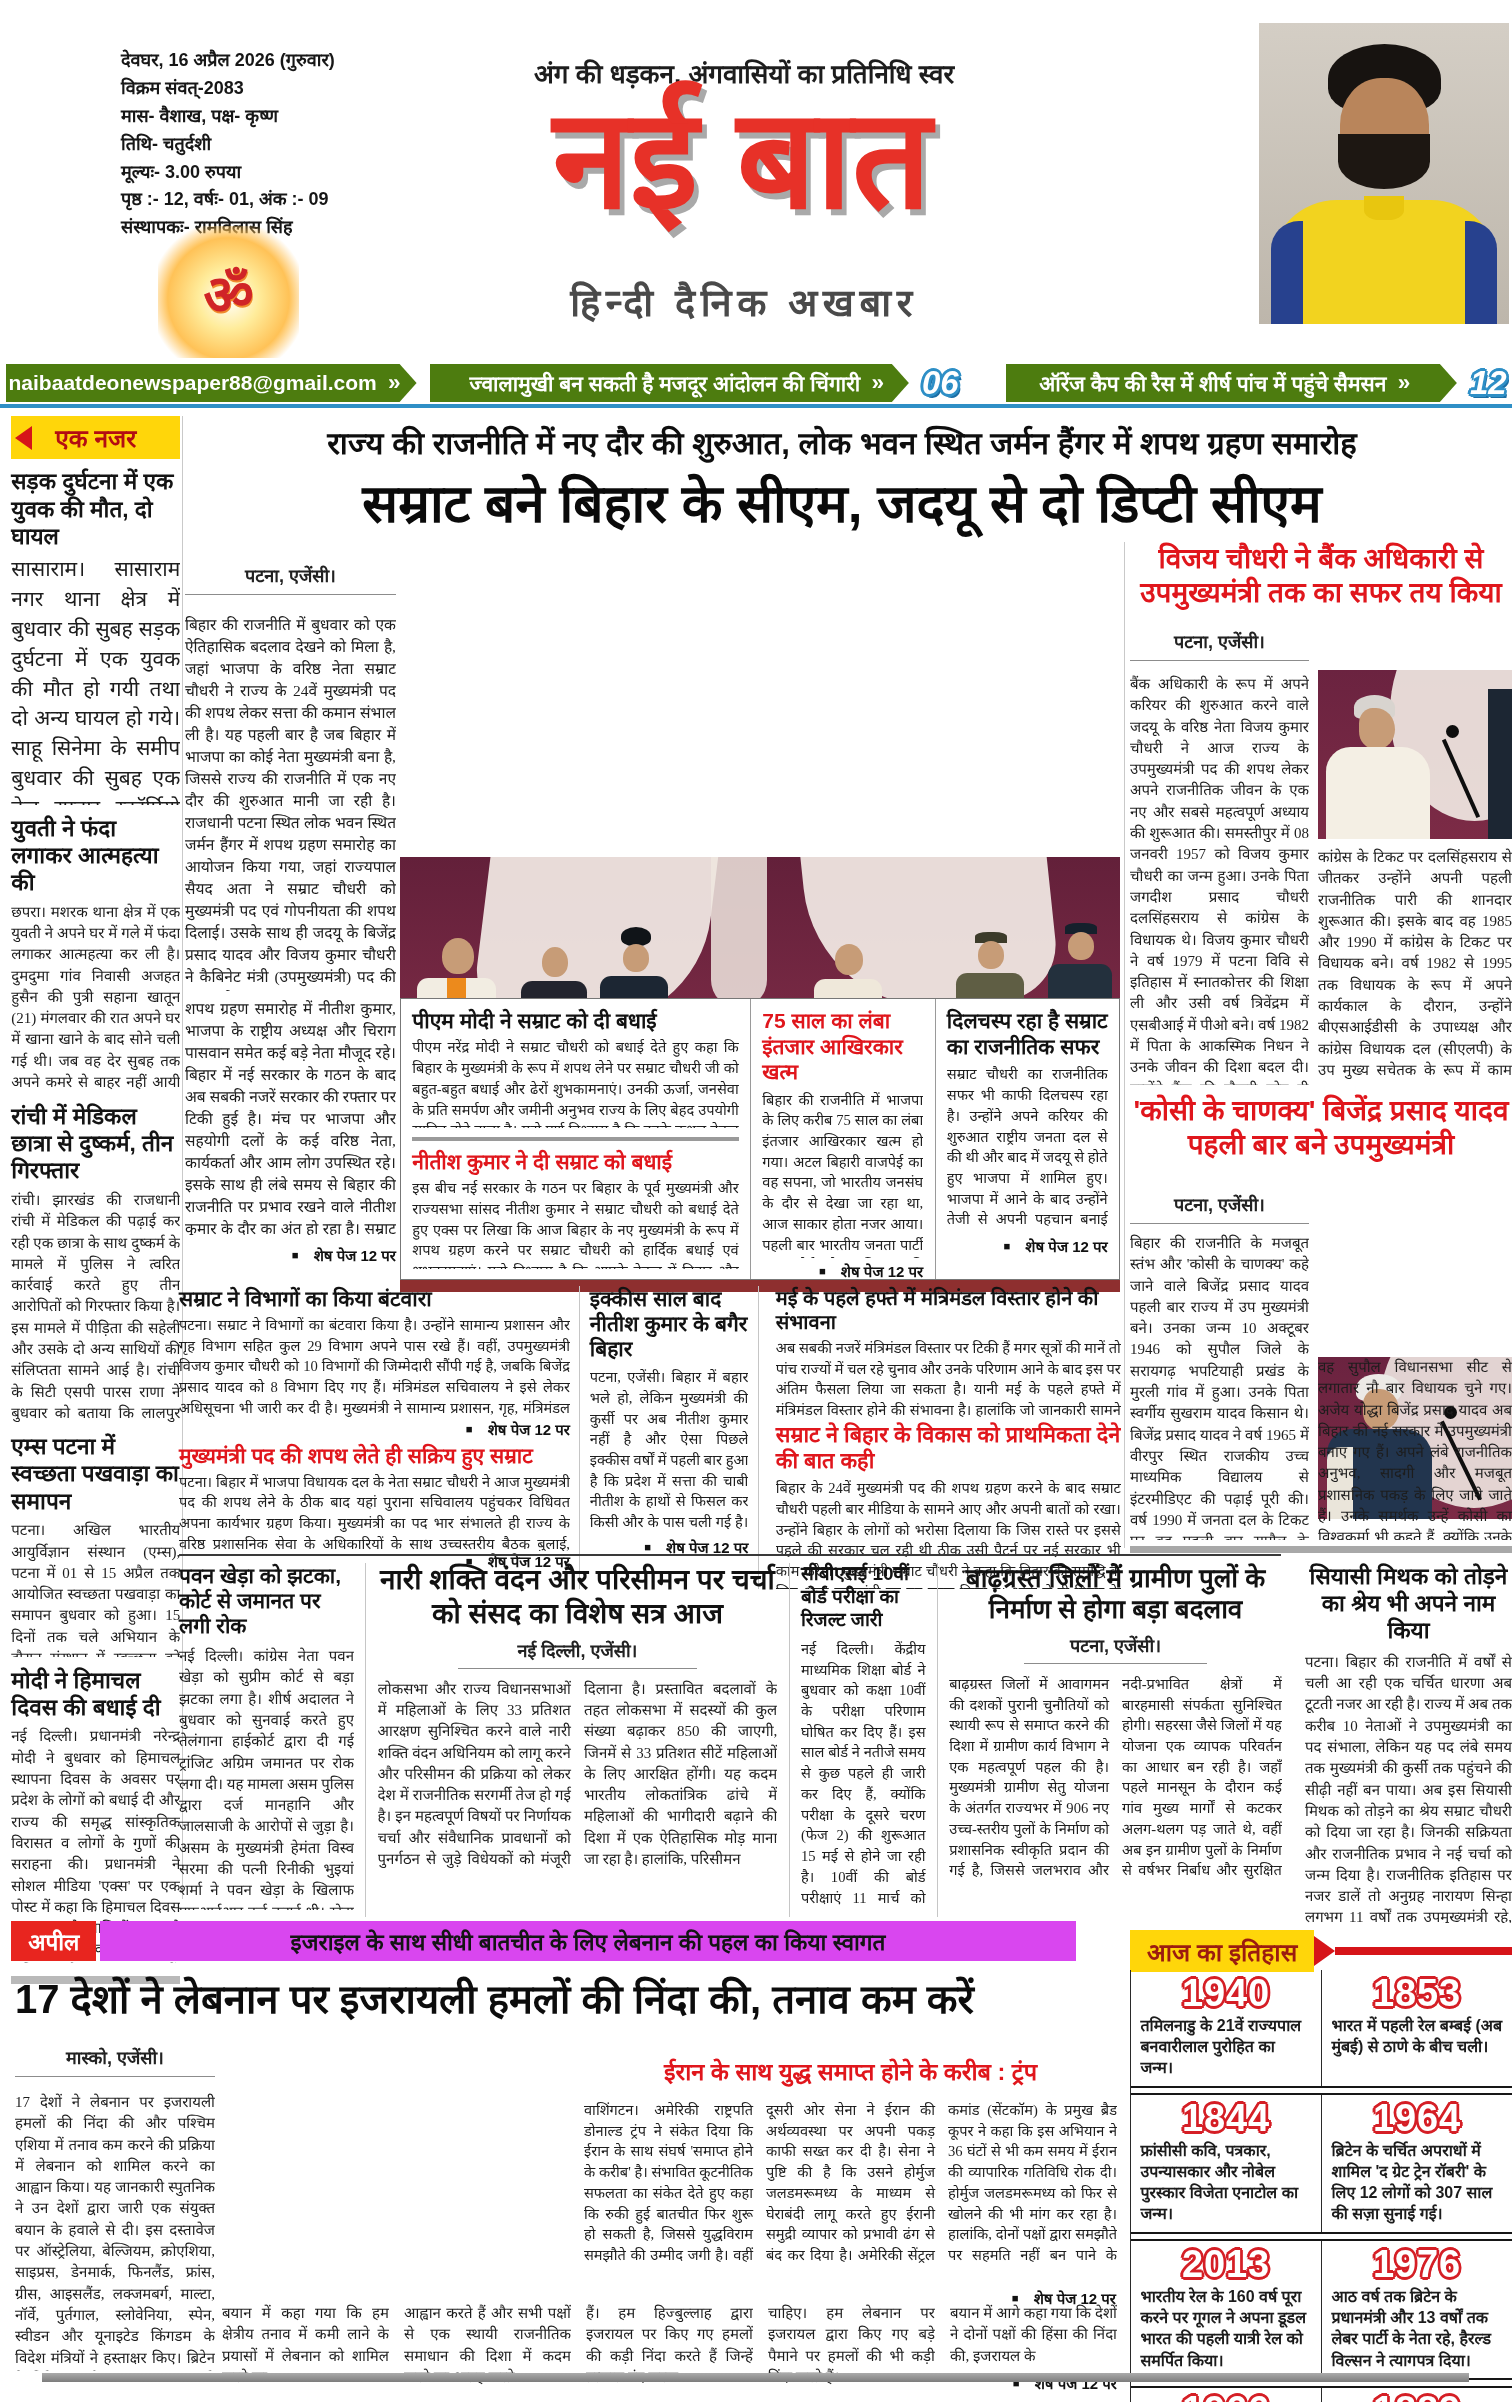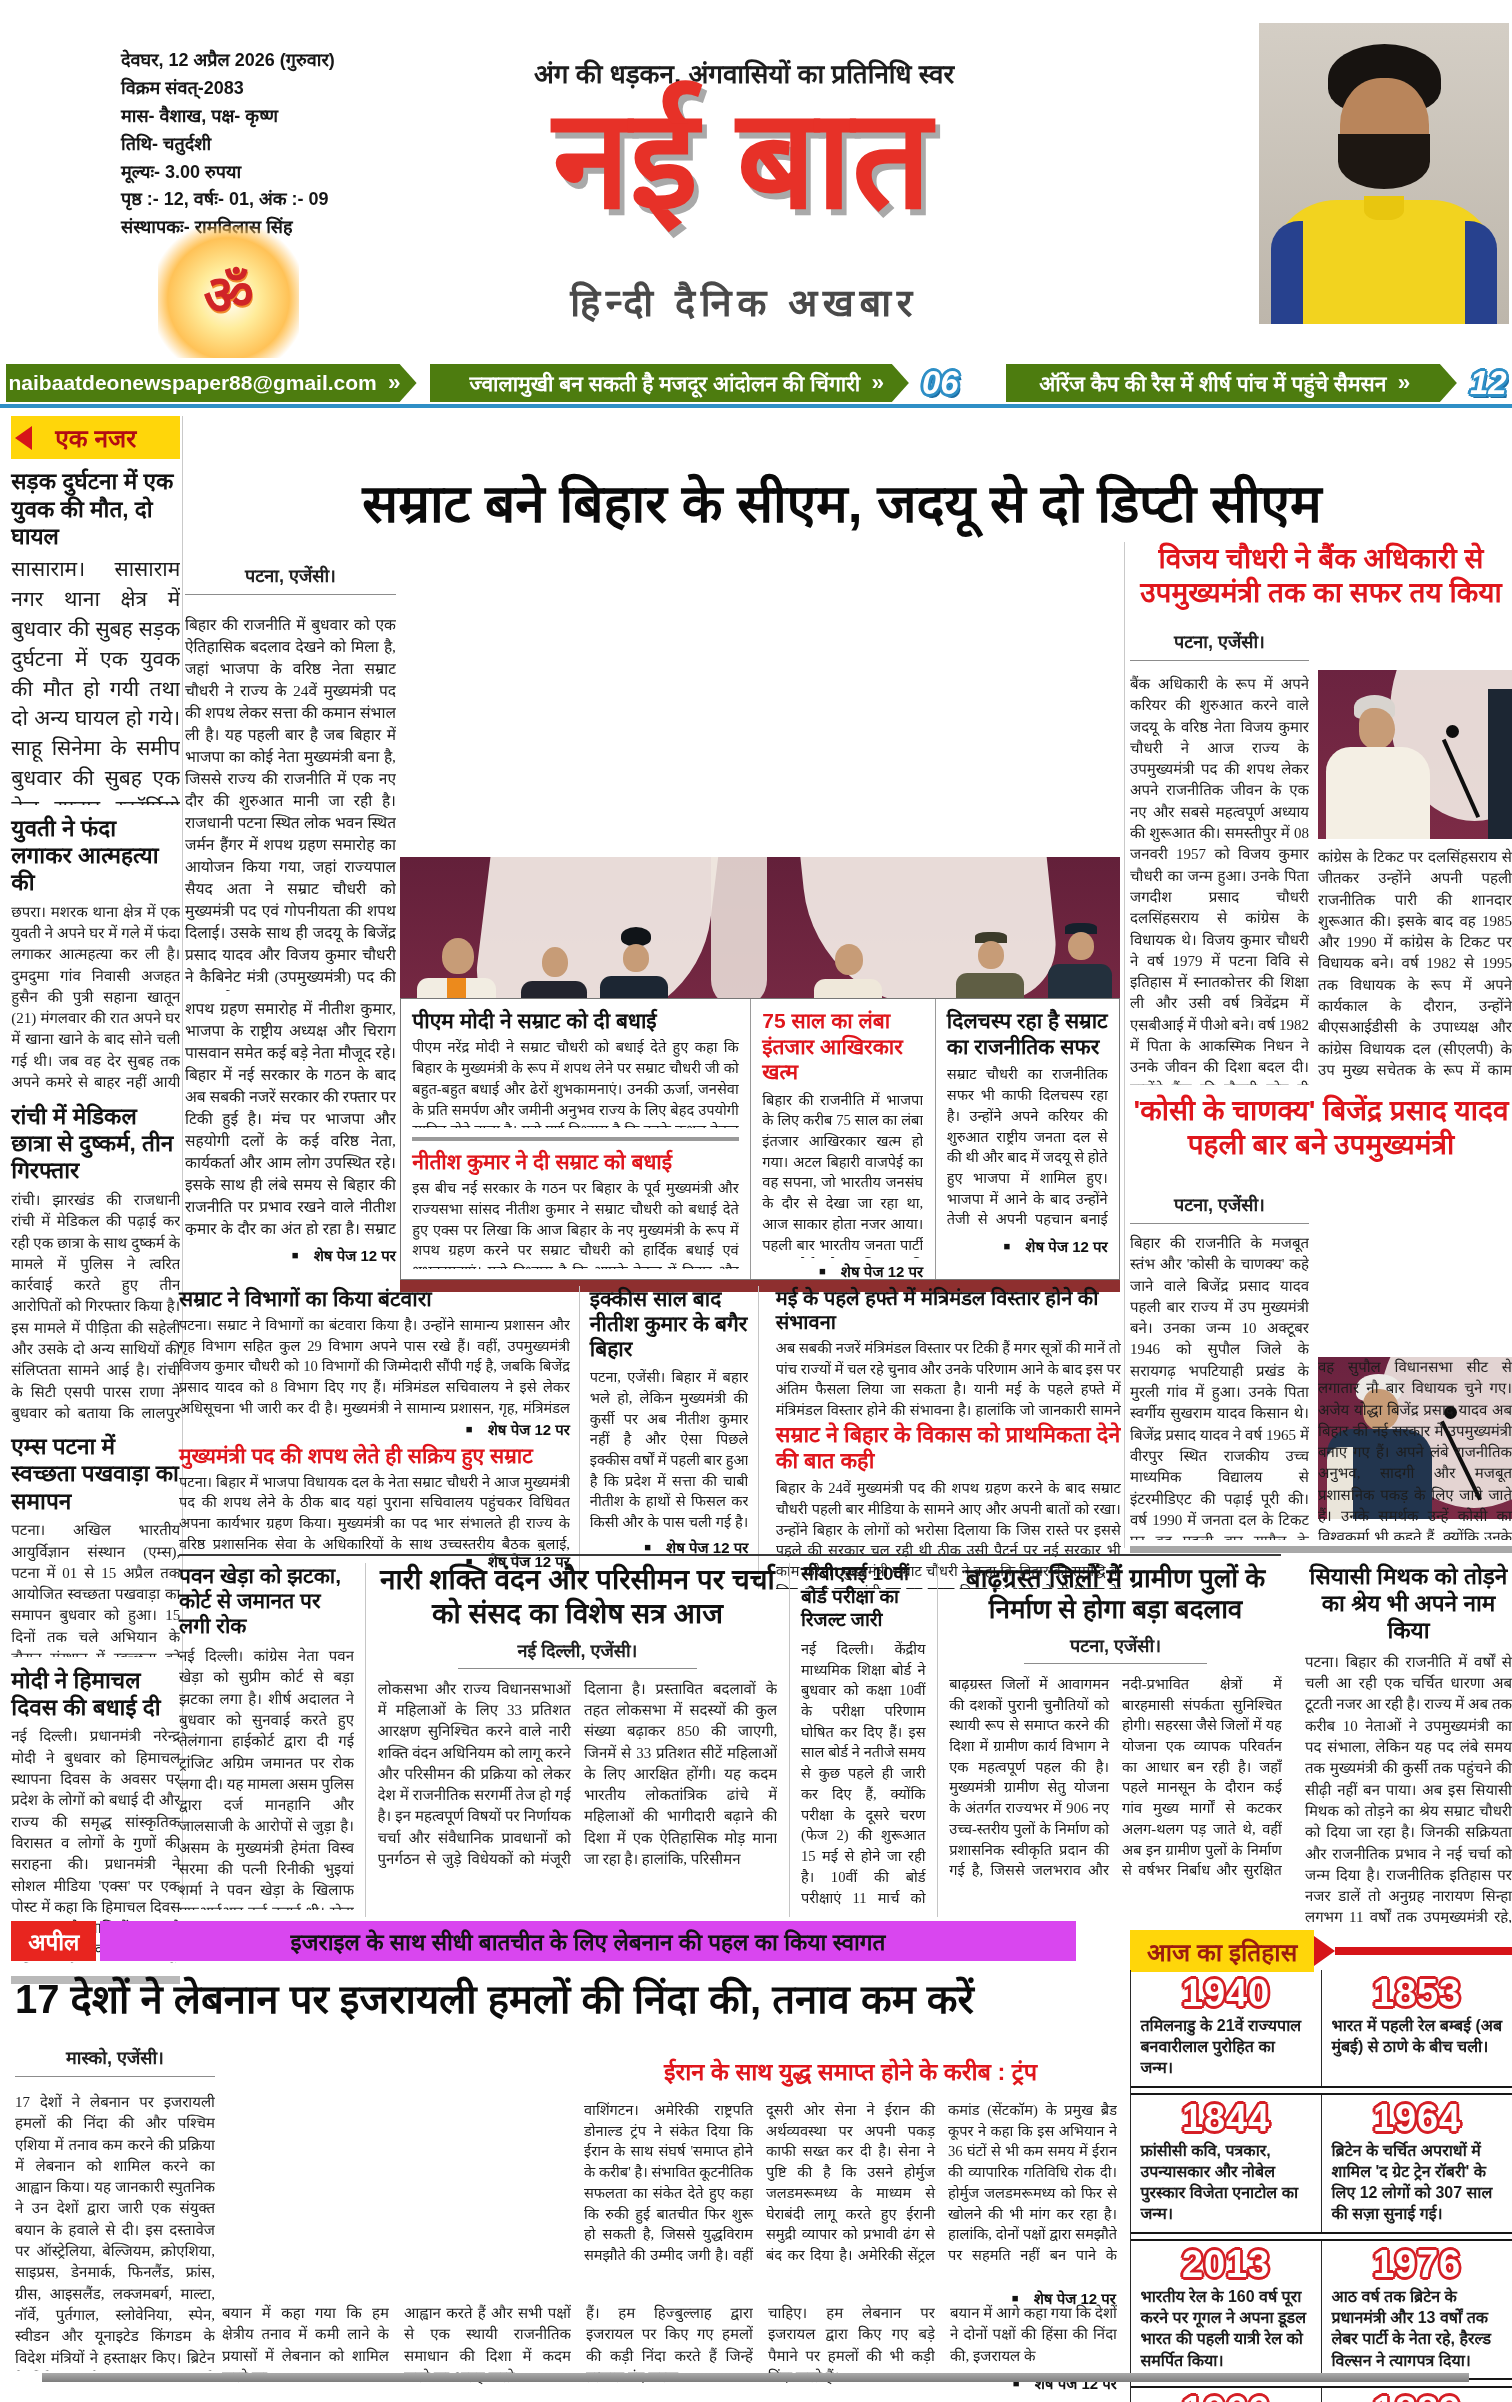--- a/index.html
+++ b/index.html
@@ -58,21 +58,21 @@
   .ph-player{background:linear-gradient(180deg,#d4cec5,#bdb6ab);}
   .fig-head{border-radius:50% 50% 46% 46%;background:#c79c77;}
   .fig-torso{border-radius:11.3px 11.3px 0 0;}
 </style>
 </head>
 <body>
 
 <div class="page">
 
   <div class="abs pubinfo" style="left:121px;top:47px;width:268px;">
-    <div>देवघर, 12 अप्रैल 2026 (गुरुवार)</div>
+    <div>देवघर, 16 अप्रैल 2026 (गुरुवार)</div>
     <div>विक्रम संवत्-2083</div>
     <div>मास- वैशाख, पक्ष- कृष्ण</div>
     <div>तिथि- चतुर्दशी</div>
     <div>मूल्यः- 3.00 रुपया</div>
     <div>पृष्ठ :- 12, वर्षः- 01, अंक :- 09</div>
     <div>संस्थापकः- रामविलास सिंह</div>
   </div>
 
   <div class="abs" style="left:158px;top:226px;width:141px;height:132px;background:radial-gradient(circle at 50% 55%,#ffffff 0%,#ffec9b 30%,#ffc257 60%,rgba(255,194,87,0) 78%);display:flex;align-items:center;justify-content:center;">
     <span style="font-size:55px;font-weight:900;color:#d02427;text-shadow:0.9px 1.9px 0 #f08a2d;">ॐ</span>
@@ -103,20 +103,21 @@
     </div>
     <div class="pgnum">06</div>
     <div class="ribbon" style="flex:1;margin-left:34px;">
       <span>ऑरेंज कैप की रैस में शीर्ष पांच में पहुंचे सैमसन</span>
       <span class="chev">»</span>
     </div>
     <div class="pgnum">12</div>
   </div>
   <div class="abs" style="left:0;top:404px;width:1512px;height:3.8px;background:#2e8fc6;z-index:3;"></div>
 
+  <div class="abs kicker ctr" style="left:179px;top:421px;width:1326px;">राज्य की राजनीति में नए दौर की शुरुआत, लोक भवन स्थित जर्मन हैंगर में शपथ ग्रहण समारोह</div>
   <div class="abs mainhead ctr" style="left:179px;top:465px;width:1326px;">सम्राट बने बिहार के सीएम, जदयू से दो डिप्टी सीएम</div>
 
   <div class="abs" style="left:11.3px;top:416px;width:169px;">
     <div class="og-banner">
       <span>एक नजर</span>
     </div>
     <div>
       <div class="og-head">सड़क दुर्घटना में एक युवक की मौत, दो घायल</div>
       <div class="bt" style="height:250px;font-size:21px;">सासाराम। सासाराम नगर थाना क्षेत्र में बुधवार की सुबह सड़क दुर्घटना में एक युवक की मौत हो गयी तथा दो अन्य घायल हो गये। साहू सिनेमा के समीप बुधवार की सुबह एक तेज रफ्तार स्कॉर्पियो पेड़ से टकरा गयी। मृतक की पहचान शिवसागर थाना क्षेत्र के किरहिंडी गांव के कन्हैया पासवान के पुत्र ओमप्रकाश पासवान (25) के रूप में की गयी है।</div>
     </div>

